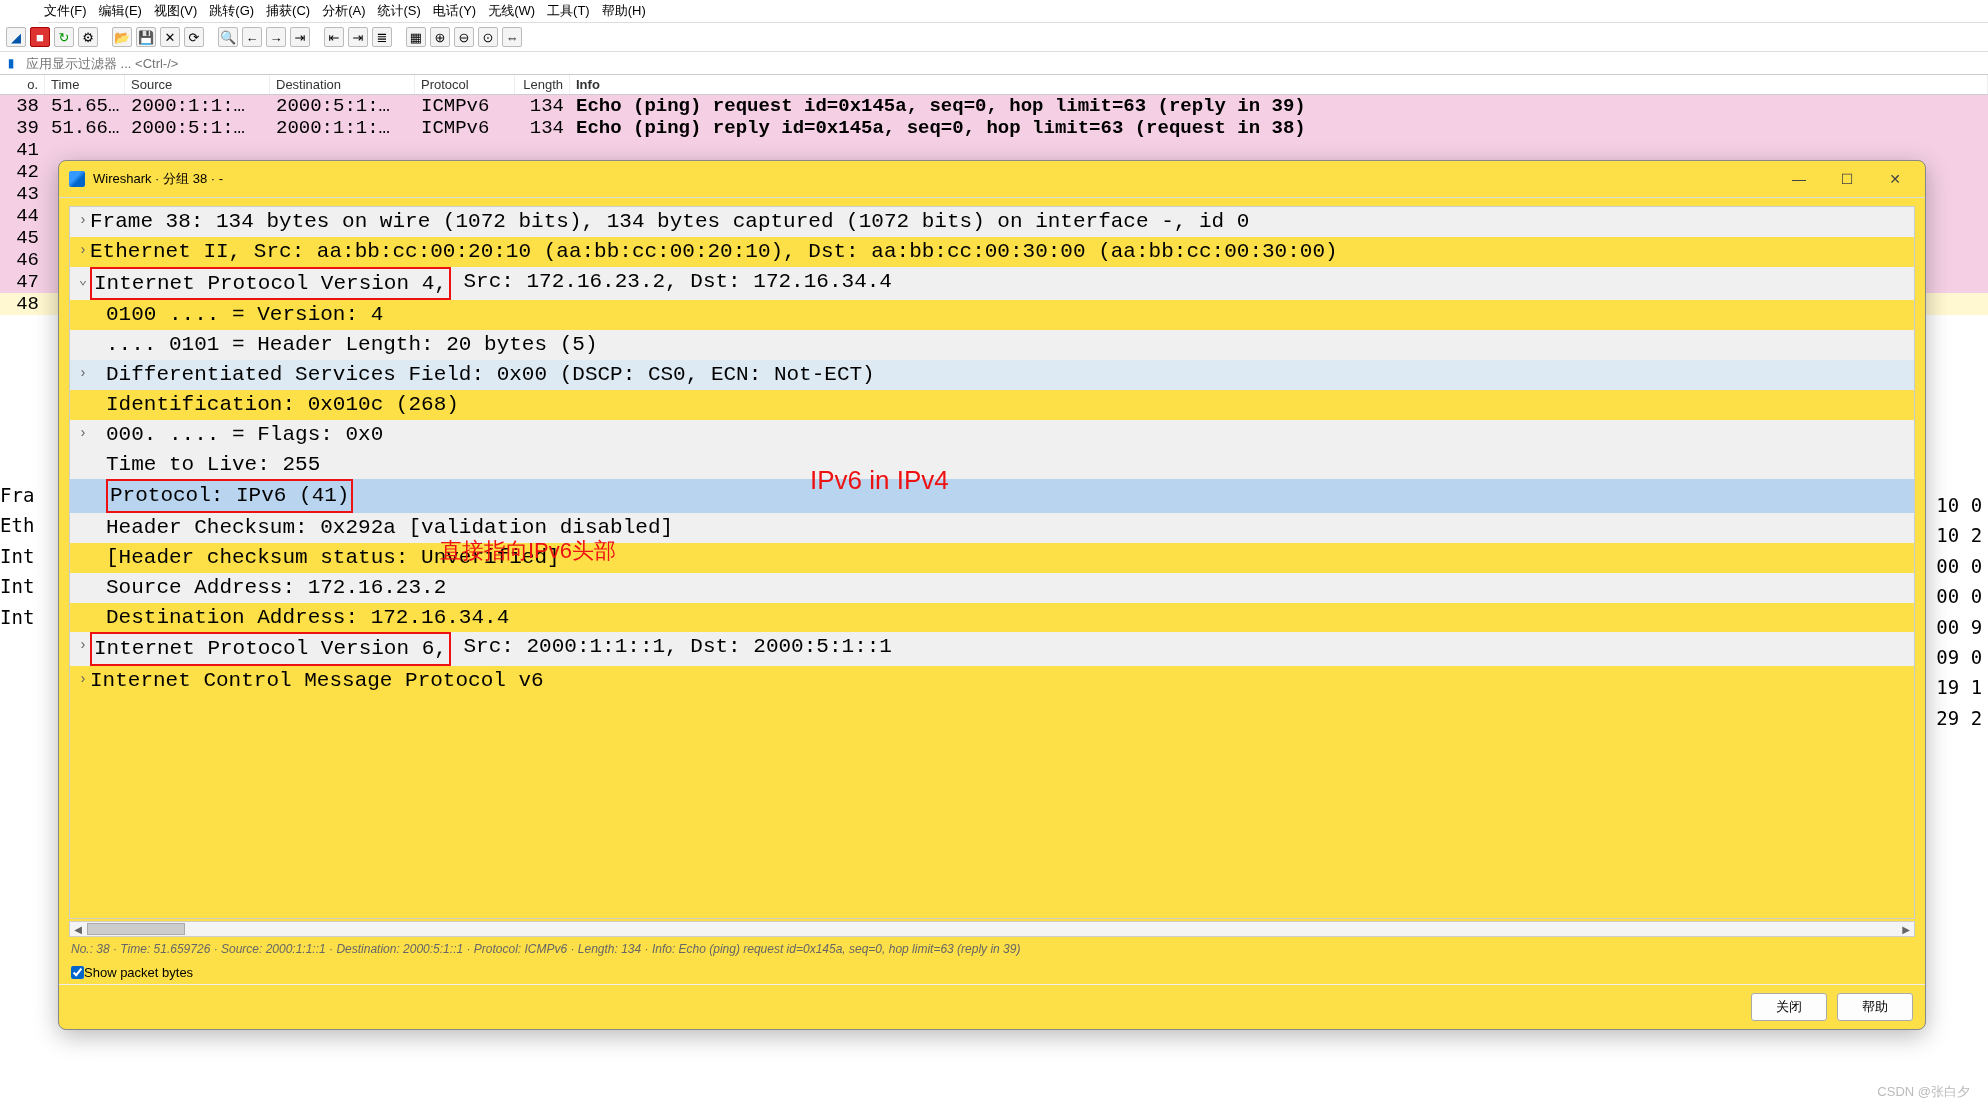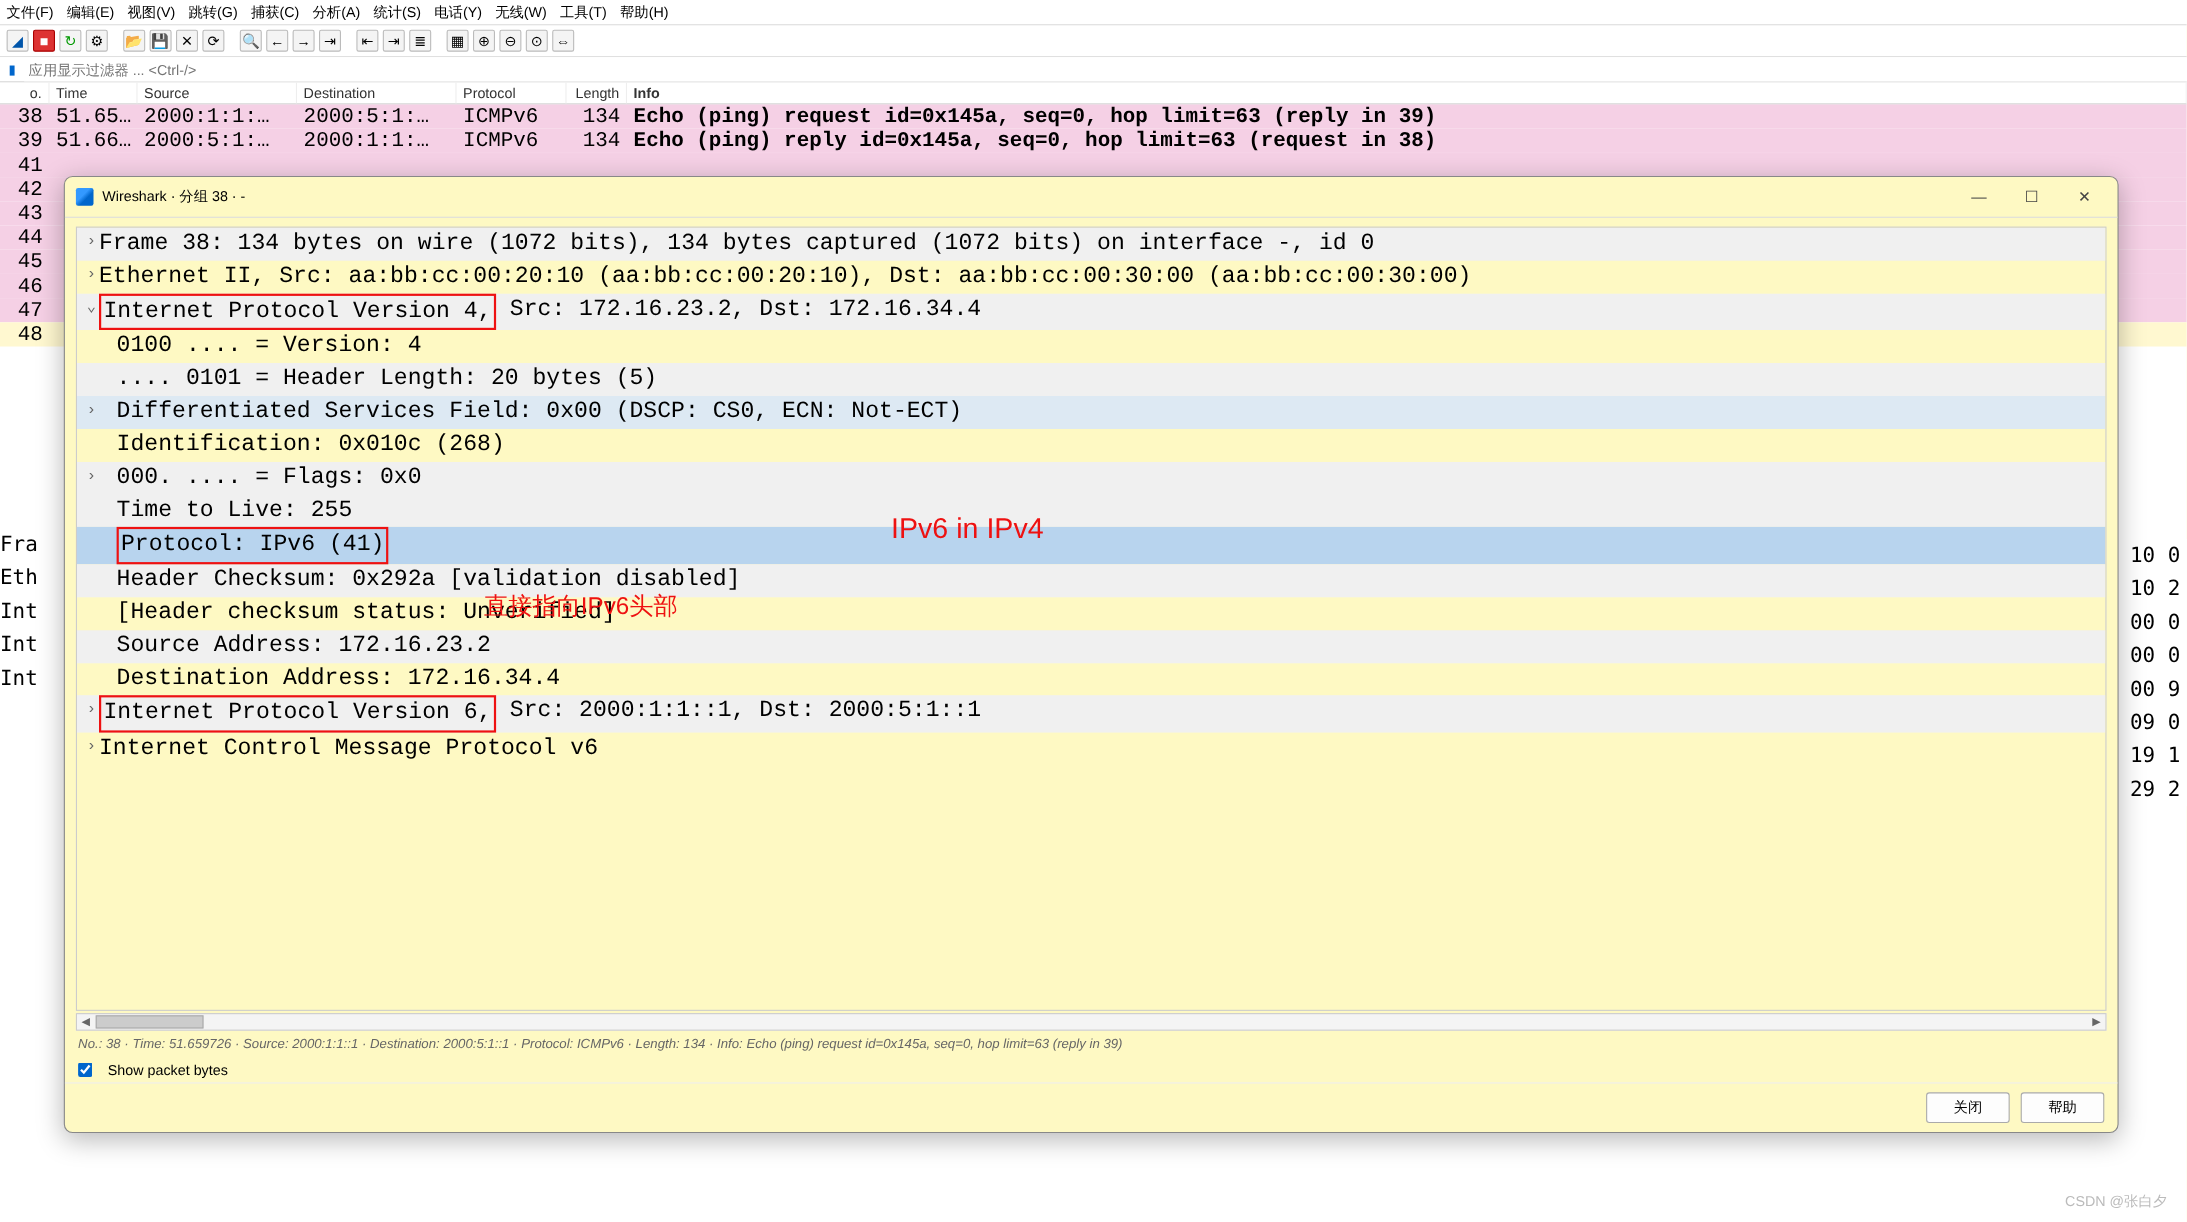--- a/index.html
+++ b/index.html
@@ -1,17 +1,17 @@
 <!DOCTYPE html>
 <html><head>
 <meta charset="utf-8">
 <style>
   *{box-sizing:border-box;margin:0;padding:0;}
   body{font-family:"Microsoft YaHei","Segoe UI",Arial,sans-serif;font-size:12px;background:#fff;color:#000;overflow:hidden;width:1988px;height:1111px;position:relative;}
-  .menubar{display:flex;gap:12px;padding:2px 6px;border-bottom:1px solid #ddd;font-size:13px;background:#fff;}
+  .menubar{display:flex;gap:12px;padding:2px 6px;border-bottom:1px solid #ddd;font-size:13px;background:#fff;margin-left:38px;}
   .menubar span{cursor:default;}
   .toolbar{display:flex;gap:4px;padding:4px 6px;border-bottom:1px solid #ddd;align-items:center;}
   .tbtn{width:20px;height:20px;border:1px solid #bbb;border-radius:2px;display:flex;align-items:center;justify-content:center;font-size:13px;background:#f4f4f4;cursor:default;}
   .tbtn.red{background:#d33;color:#fff;border-color:#a00;}
   .tbtn.blue{color:#05a;}
   .tbtn.green{color:#090;}
   .tsep{width:6px;}
   .filterbar{display:flex;align-items:center;border-bottom:1px solid #ccc;background:#fff;}
   .filter-icon{width:22px;height:22px;display:flex;align-items:center;justify-content:center;color:#06c;}
   .filter-input{flex:1;border:none;padding:3px 4px;font-size:13px;color:#888;outline:none;}
@@ -23,38 +23,38 @@
   .col-dst{width:145px;}
   .col-proto{width:100px;}
   .col-len{width:55px;text-align:right;}
   .col-info{flex:1;font-weight:bold;}
   .packet-list{font-family:Consolas,monospace;font-size:19px;}
   .prow{display:flex;white-space:nowrap;}
   .prow.pink{background:#f5d0e5;}
   .prow.yellow{background:#fff8d0;}
   .prow div{padding:0 6px;overflow:hidden;}
   .mono{font-family:Consolas,"Courier New",monospace;}
-  .dialog{position:absolute;left:58px;top:160px;width:1868px;height:870px;background:#fef9c3;border:1px solid #888;border-radius:8px;box-shadow:0 6px 24px rgba(0,0,0,0.28);display:flex;flex-direction:column;}
+  .dialog{position:absolute;left:58px;top:160px;width:1868px;height:870px;background:#fde047;border:1px solid #888;border-radius:8px;box-shadow:0 6px 24px rgba(0,0,0,0.28);display:flex;flex-direction:column;}
   .dlg-title{display:flex;align-items:center;padding:6px 10px;border-bottom:1px solid #ddd;gap:8px;}
   .dlg-title .fin{width:16px;height:16px;background:linear-gradient(135deg,#39f 40%,#06c 60%);border-radius:2px;}
   .dlg-title .t{flex:1;font-size:13px;}
   .dlg-title .wbtn{width:40px;height:24px;display:flex;align-items:center;justify-content:center;font-size:14px;color:#444;cursor:default;}
   .detail{flex:1;border:1px solid #ccc;margin:8px 10px 2px 10px;overflow:auto;font-family:Consolas,"Courier New",monospace;font-size:21px;line-height:1.42;}
   .drow{display:flex;align-items:flex-start;white-space:pre;padding-left:6px;}
   .drow.alt{background:#f0f0f0;}
   .drow.sel{background:#b8d4ee;}
   .tw{width:14px;text-align:center;color:#666;font-size:14px;user-select:none;cursor:default;margin-top:4px;}
   .ind1{padding-left:16px;}
   .redbox{border:2px solid #e11;padding:0 2px;display:inline-block;}
   .annot{position:absolute;color:#e11;font-family:"Microsoft YaHei",sans-serif;font-size:22px;pointer-events:none;}
   .hscroll{height:16px;margin:0 10px;border:1px solid #ccc;background:#f4f4f4;display:flex;align-items:stretch;}
   .hscroll .hthumb{width:98px;background:#ccc;border:1px solid #aaa;margin:1px;}
   .hscroll .harr{width:16px;display:flex;align-items:center;justify-content:center;color:#666;font-size:10px;}
   .status{font-style:italic;color:#666;font-size:12px;padding:5px 12px;}
-  .chkrow{padding:4px 12px;display:flex;align-items:center;gap:14px;font-size:13px;}
+  .chkrow{padding:4px 12px;display:flex;align-items:center;gap:0;font-size:13px;}
   .chkrow input{accent-color:#06c;}
   .dlg-btns{padding:8px 12px;display:flex;justify-content:flex-end;gap:10px;border-top:1px solid #eee;}
   .dlg-btns button{min-width:76px;padding:4px 14px;border:1px solid #aaa;background:#fdfdfd;border-radius:3px;font-size:13px;cursor:default;}
   .hexcol{position:absolute;right:0;top:490px;width:86px;font-family:Consolas,monospace;font-size:19px;line-height:1.6;white-space:pre;background:#fff;}
   .watermark{position:absolute;right:18px;bottom:10px;color:#bbb;font-size:13px;}
   .bg-lower{position:absolute;left:0;top:480px;width:58px;font-family:Consolas,monospace;font-size:19px;line-height:1.6;background:#fff;}
 </style>
 </head>
 <body>
 

